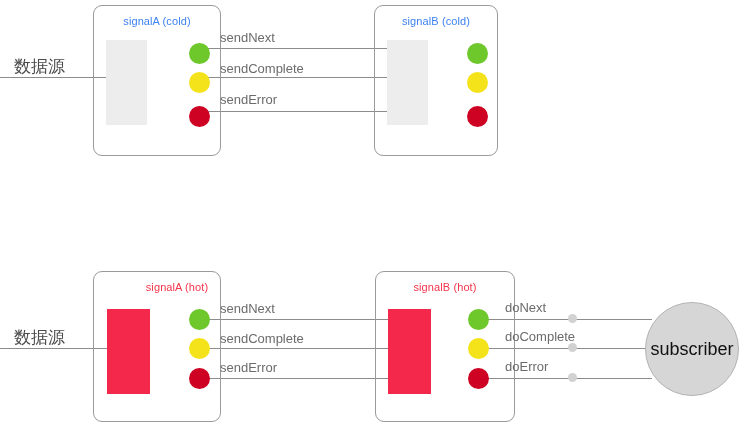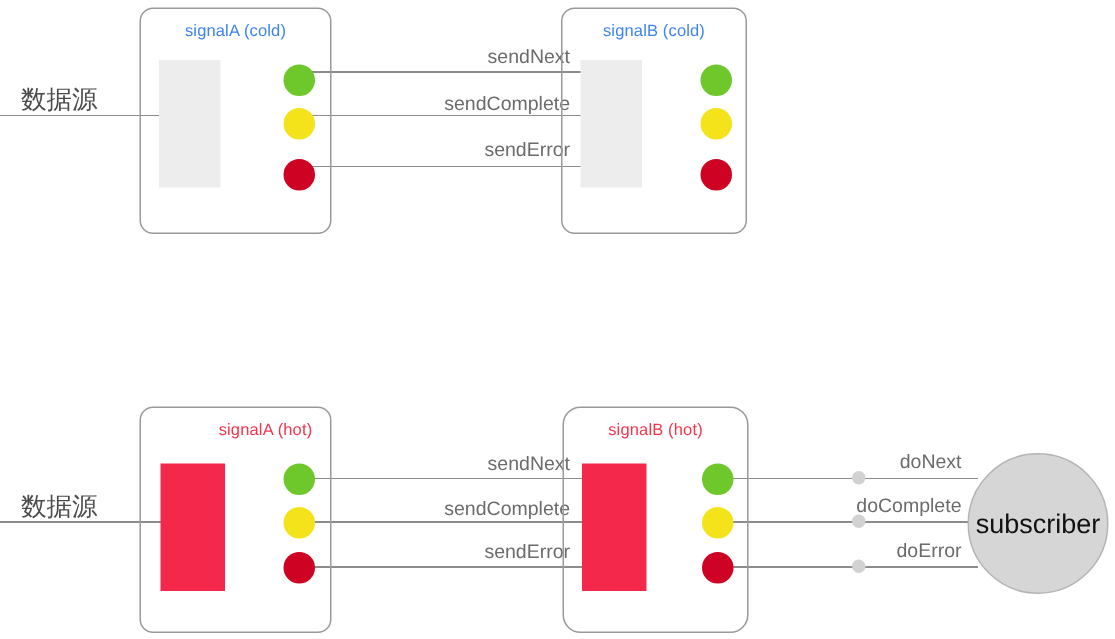--- a/index.html
+++ b/index.html
@@ -45,21 +45,21 @@
 
   
   .wire-dot{position:absolute;width:9px;height:9px;border-radius:50%;background:#d2d2d2;}
 
   
   .edge-label{
     position:absolute;
     font-size:13px;
     color:#6b6b6b;
     white-space:nowrap;
-    text-align:right;
+    text-align:left;
   }
   .src-label{
     position:absolute;
     font-size:17px;
     color:#4a4a4a;
     white-space:nowrap;
   }
 
   
   .subscriber{
@@ -127,21 +127,21 @@
     <div class="bar bar-hot" style="left:13px;top:37px;width:43px;height:85px;"></div>
     <div class="dot dot-green" style="left:95px;top:37px;width:21px;height:21px;"></div>
     <div class="dot dot-yellow" style="left:95px;top:66px;width:21px;height:21px;"></div>
     <div class="dot dot-red" style="left:95px;top:96px;width:21px;height:21px;"></div>
   </div>
 
   <div class="edge-label" style="left:220px;top:301px;width:160px;">sendNext</div>
   <div class="edge-label" style="left:220px;top:331px;width:160px;">sendComplete</div>
   <div class="edge-label" style="left:220px;top:360px;width:160px;">sendError</div>
 
-  <div class="signal-box" style="left:375px;top:271px;width:124px;height:151px;border-radius:12px;">
+  <div class="signal-box" style="left:375px;top:271px;width:140px;height:151px;">
     <div class="box-title title-hot" style="top:9px;">signalB (hot)</div>
     <div class="bar bar-hot" style="left:12px;top:37px;width:43px;height:85px;"></div>
     <div class="dot dot-green" style="left:92px;top:37px;width:21px;height:21px;"></div>
     <div class="dot dot-yellow" style="left:92px;top:66px;width:21px;height:21px;"></div>
     <div class="dot dot-red" style="left:92px;top:96px;width:21px;height:21px;"></div>
   </div>
 
   <div class="edge-label" style="left:505px;top:300px;width:136px;">doNext</div>
   <div class="wire-dot" style="left:568px;top:314px;"></div>
 

